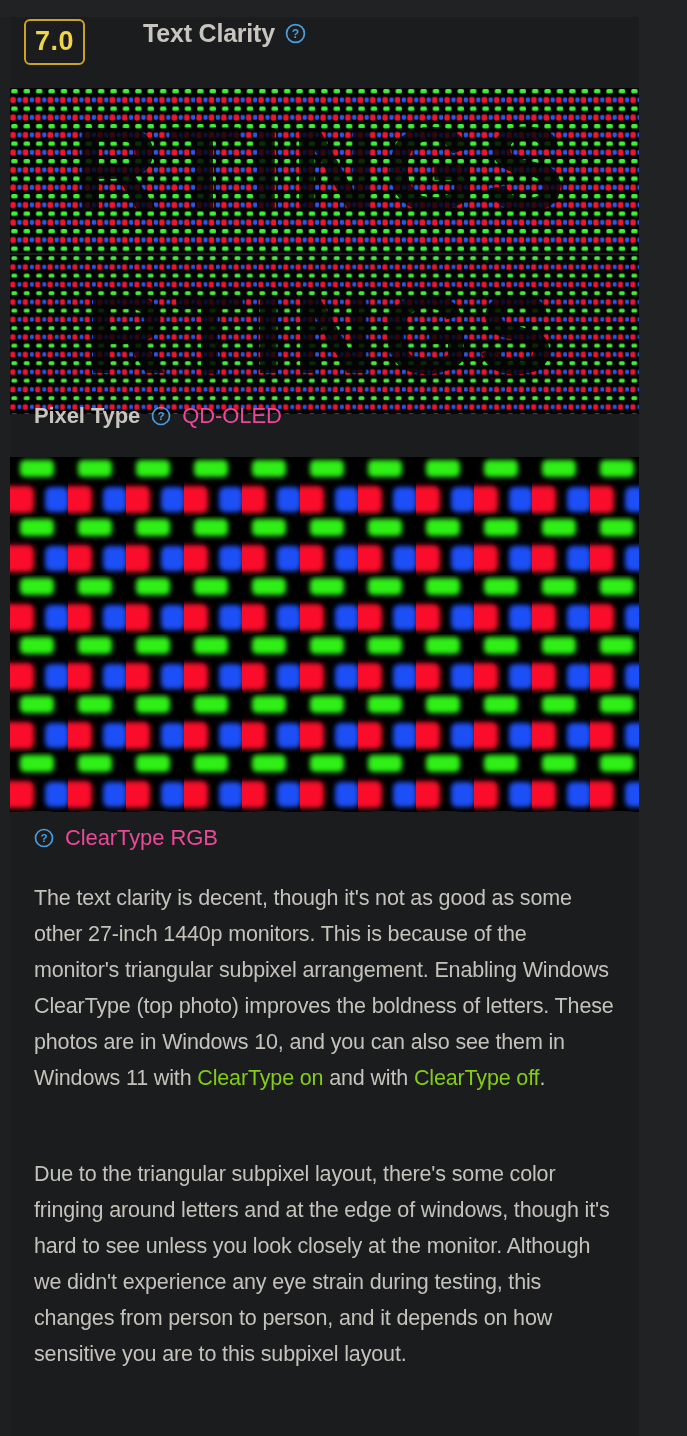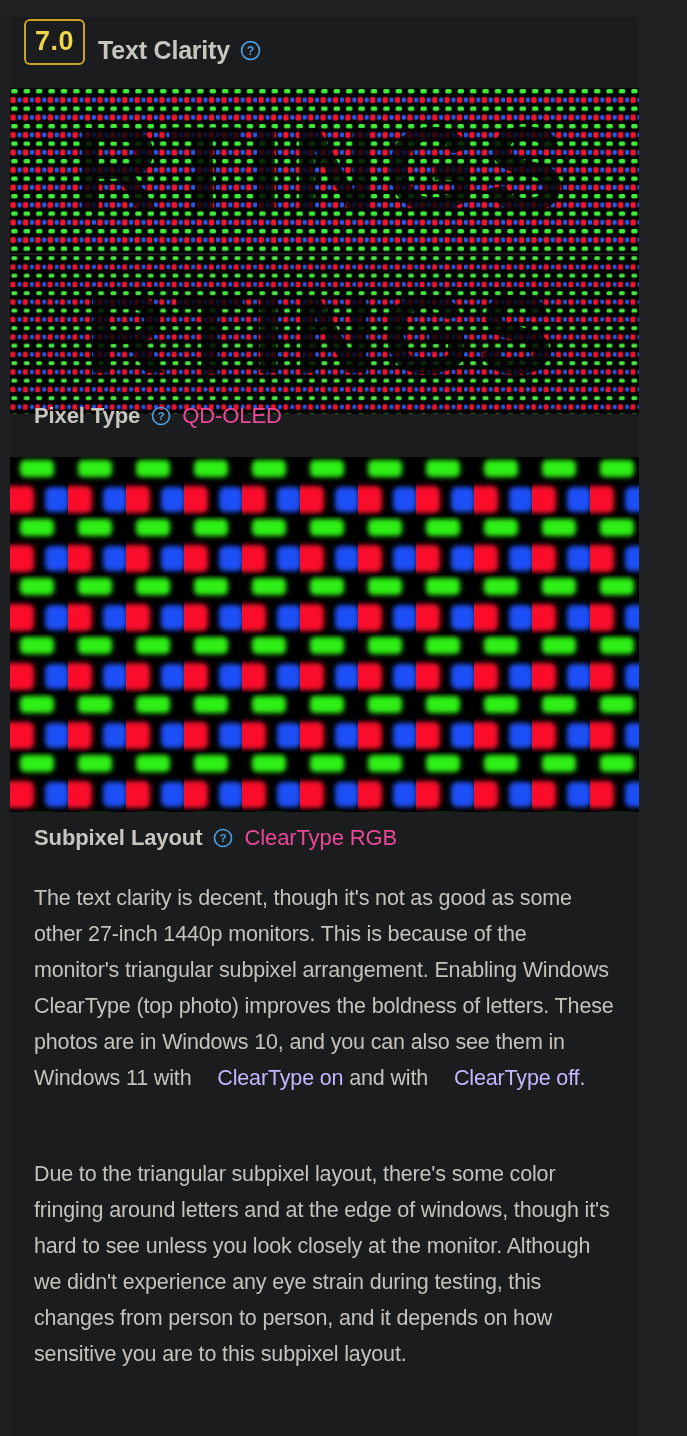--- a/index.html
+++ b/index.html
@@ -32,39 +32,39 @@
   }
   .right-gutter {
     position: absolute; left: 639px; top: 17px;
     width: 48px; height: 1419px;
     background: #202224;
   }
 
   
   .section-header {
     position: absolute; left: 24px; top: 19px;
-    display: flex; align-items: flex-end; gap: 13px;
+    display: flex; align-items: flex-start; gap: 13px;
   }
   .score-badge {
     border: 2px solid #c9a227;
     border-radius: 6px;
     color: #f0d44a;
     font-size: 27px;
     font-weight: bold;
     line-height: 1;
     padding: 7px 9px 8px 9px;
     letter-spacing: 0.5px;
     font-family: "Liberation Sans", sans-serif;
   }
   .section-title {
     color: #c8c5bf;
     font-size: 25px;
     font-weight: bold;
     letter-spacing: -0.2px;
-    display: flex; align-items: center; gap: 10px;
+    display: flex; align-items: center; gap: 10px; margin-left: 45px;
   }
   .help-icon {
     display: inline-block;
     width: 21px; height: 21px;
     flex: 0 0 21px;
   }
   .help-icon svg { display: block; }
 
   
   .photo {
@@ -106,24 +106,23 @@
     left: 34px;
     width: 580px;
     color: #c5c2bb;
     font-size: 21.5px;
     line-height: 36px;
     letter-spacing: -0.15px;
   }
   #paragraph-1 { top: 880px; }
   #paragraph-2 { top: 1156px; }
   .body-copy a, .inline-link {
-    color: #c4b5fd;
+    color: #84cc16;
     text-decoration: none;
     cursor: pointer;
-    margin-left: 20px;
   }
 </style>
 </head>
 <body>
 
 <div id="page">
 
   <div class="top-strip"></div>
   <div class="left-gutter"></div>
   <div class="right-gutter"></div>
@@ -224,21 +223,20 @@
             <rect x="-8" y="29" width="32" height="27" rx="6" fill="#fa0b2c"></rect>
             <rect x="35" y="30" width="24" height="25" rx="6" fill="#1a4ff5"></rect>
           </g>
         </pattern>
       </defs>
       <rect width="629" height="355" fill="url(#qd)"></rect>
     </svg>
   </div>
 
   <div class="spec-row" id="spec-subpixel">
-    <span class="spec-label">Subpixel Layout</span>
     <span class="help-icon-sm">
       <svg width="20" height="20" viewBox="0 0 24 24">
         <circle cx="12" cy="12" r="10.2" fill="none" stroke="#4a9ee0" stroke-width="2"></circle>
         <text x="12" y="17.2" font-size="14" font-weight="bold" fill="#4a9ee0" text-anchor="middle" font-family="Liberation Sans, sans-serif">?</text>
       </svg>
     </span>
     <span class="spec-value">ClearType RGB</span>
   </div>
 
   <div class="body-copy" id="paragraph-1">

